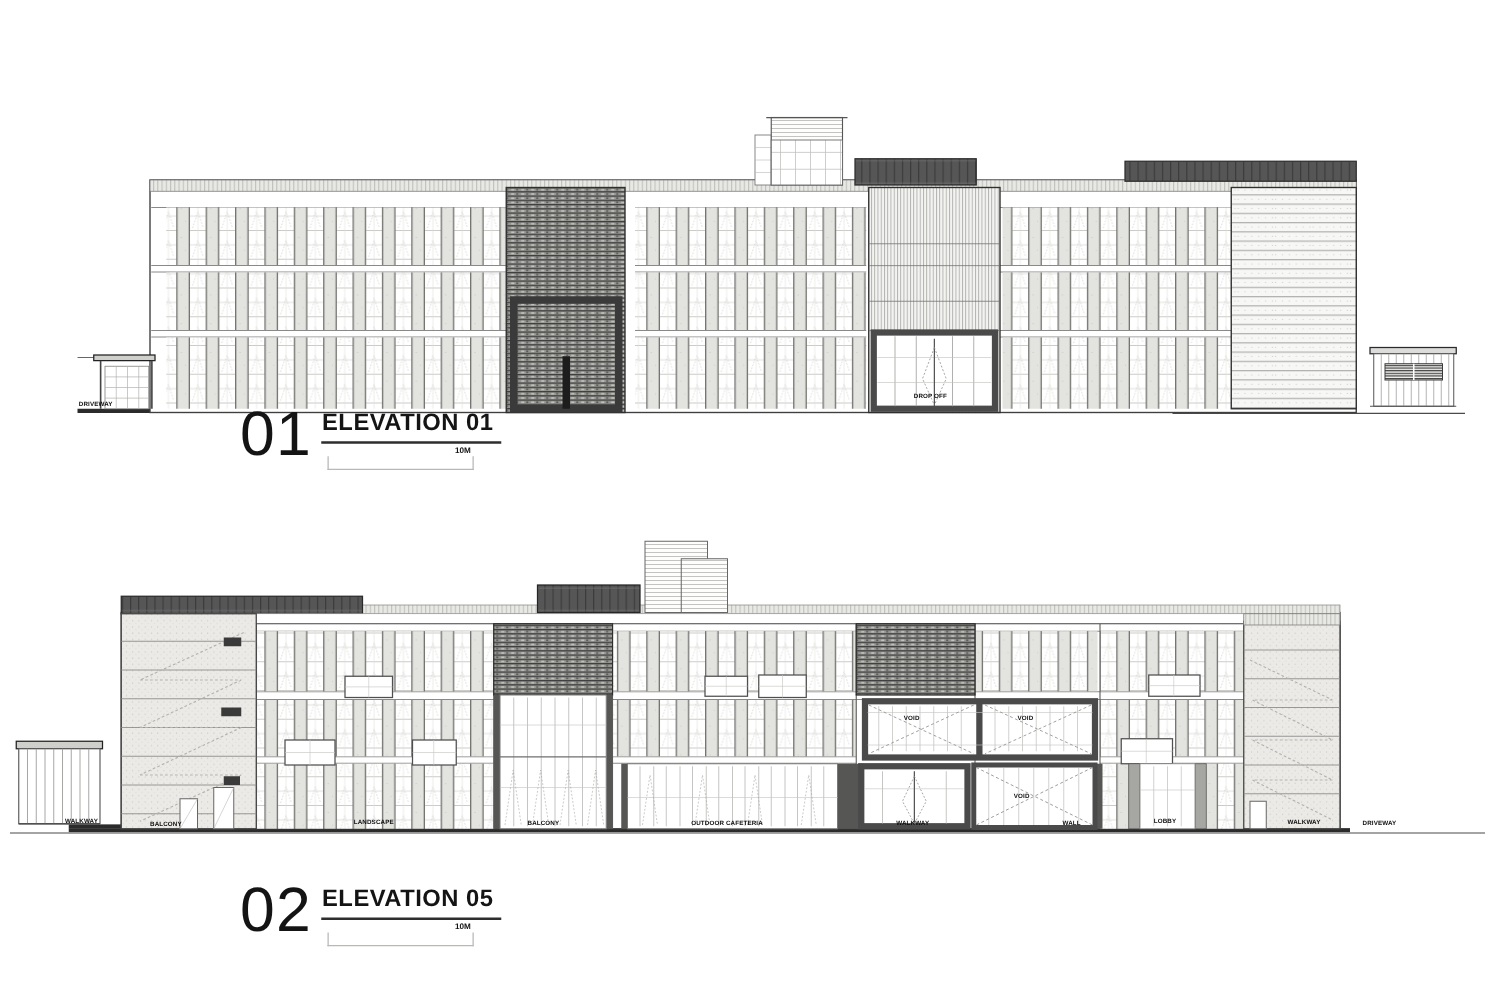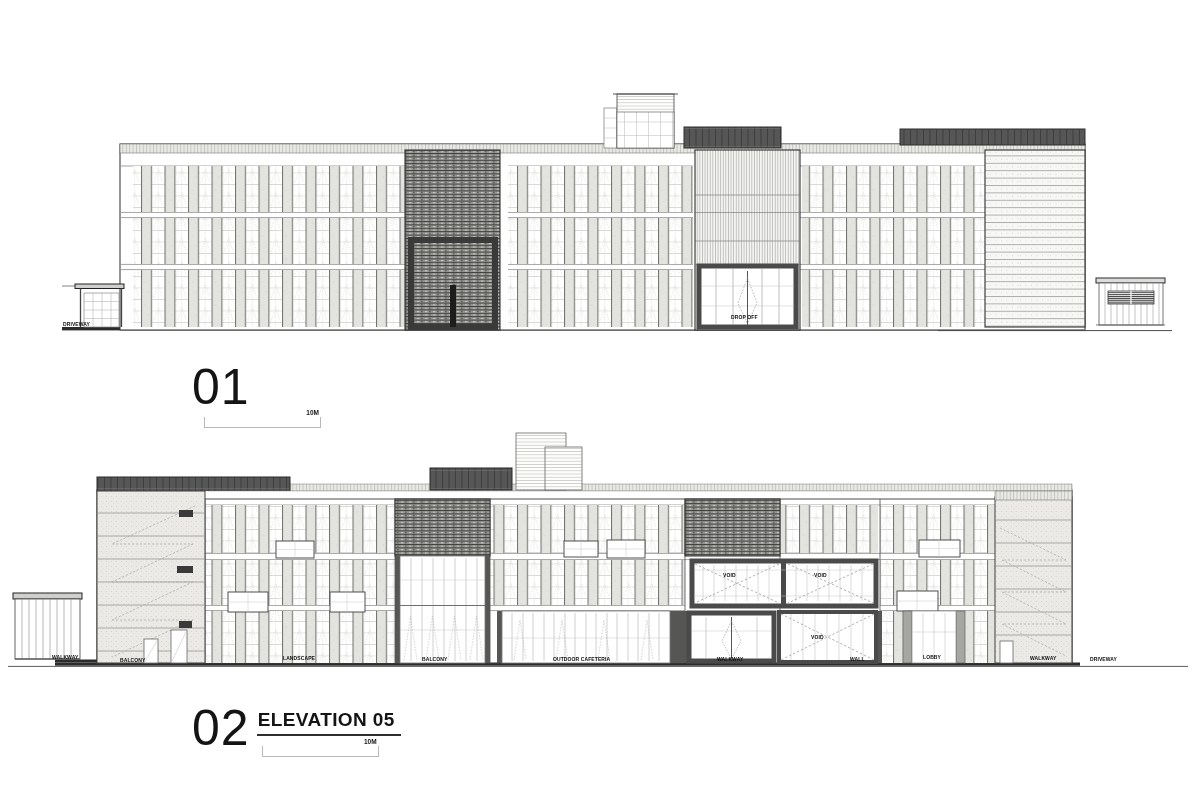--- a/index.html
+++ b/index.html
@@ -330,23 +330,24 @@
   <span class="anno" style="left:553px;top:657px;">OUTDOOR CAFETERIA</span>
   <span class="anno" style="left:717px;top:657px;">WALKWAY</span>
   <span class="anno" style="left:850px;top:657px;">WALL</span>
   <span class="anno" style="left:923px;top:655px;">LOBBY</span>
   <span class="anno" style="left:1030px;top:656px;">WALKWAY</span>
   <span class="anno" style="left:1090px;top:657px;">DRIVEWAY</span>
   <span class="anno" style="left:723px;top:573px;">VOID</span>
   <span class="anno" style="left:814px;top:573px;">VOID</span>
   <span class="anno" style="left:811px;top:635px;">VOID</span>
 
-  <div class="titleblock" style="left:192px;top:367px;flex-direction:column;">
+  <div class="titleblock" style="left:192px;top:327px;">
     <div class="tb-number">01</div>
     <div class="tb-right">
+      <div class="tb-title">ELEVATION 01</div>
       <div class="tb-scale">
         <span class="tb-scale-label">10M</span>
         <div class="tb-scale-bar"></div>
       </div>
     </div>
   </div>
 
   <div class="titleblock" style="left:192px;top:708px;">
     <div class="tb-number">02</div>
     <div class="tb-right">

